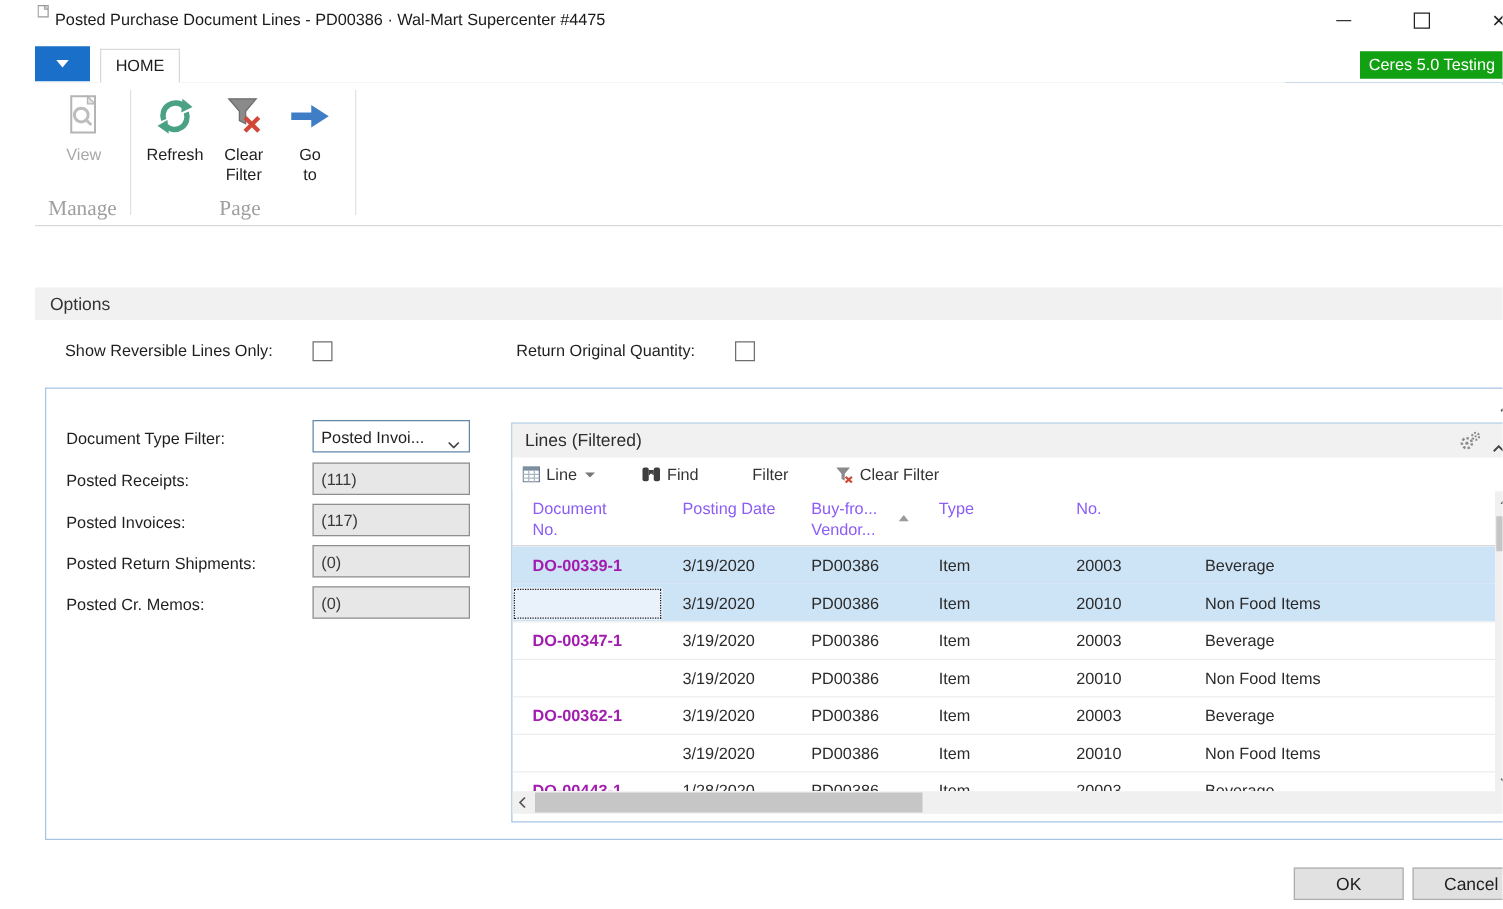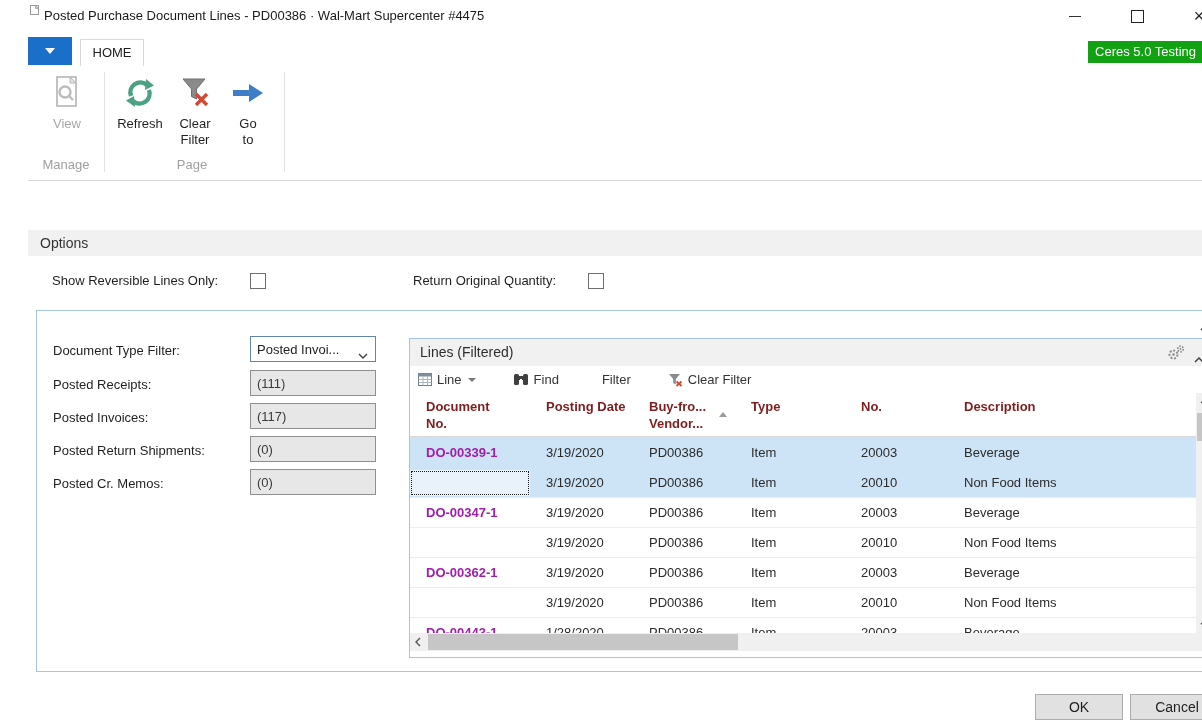--- a/index.html
+++ b/index.html
@@ -25,21 +25,21 @@
   .tab-accent { position:absolute; right:0; bottom:-2px; width:202px; height:2px; background:#3b82c4; }
   .env-badge { position:absolute; right:27px; top:9px; height:22px; line-height:22px; padding:0 7px; background:#12a112; color:#fff; font-size:13px; }
   .help-icon { position:absolute; right:3px; top:10px; width:20px; height:20px; border-radius:50%; background:#3c79c7; color:#fff; font-size:13px; font-weight:bold; display:flex; align-items:center; justify-content:center; }
 
   
   .ribbon { position:absolute; top:66px; left:0; right:0; height:114px; background:#fff; border-bottom:1px solid #d9d9d9; }
   .rb-btn { position:absolute; top:8px; display:flex; flex-direction:column; align-items:center; }
   .rb-icon { height:38px; display:flex; align-items:center; justify-content:center; }
   .rb-label { font-size:13px; color:#1f1f1f; text-align:center; line-height:16px; margin-top:4px; }
   .rb-label.disabled { color:#a8a8a8; }
-  .rb-group-label { position:absolute; top:91px; font-size:13px; color:#a0a0a0; text-align:center; }
+  .rb-group-label { position:absolute; top:91px; font-size:17px; color:#a0a0a0; text-align:center;font-family:Liberation Serif, serif; }
   .rb-sep { position:absolute; top:6px; width:1px; height:100px; background:#e2e2e2; }
 
   
   .page-title { position:absolute; top:189px; left:12px; font-size:21px; color:#1673c6; }
 
   
   .options-header { position:absolute; top:230px; left:0; right:0; height:26px; background:#f1f1f1; }
   .options-header-label { position:absolute; left:12px; line-height:26px; font-size:14px; color:#333; }
   .sec-chevron { position:absolute; right:14px; top:10px; }
   .opt-label { position:absolute; font-size:13px; color:#1f1f1f; top:273px; }
@@ -61,21 +61,21 @@
   .gears-icon { position:absolute; right:28px; top:6px; }
   .lines-chevron { position:absolute; right:9px; top:10px; }
   .lines-toolbar { height:27px; display:flex; align-items:center; padding-left:8px; background:#fff;gap:17px; }
   .tb-item { display:flex; align-items:center; margin-right:20px; font-size:13px; color:#333; }
   .tb-item .tb-ico { margin-right:5px; display:flex; }
   .tb-caret { width:0; height:0; border-left:4px solid transparent; border-right:4px solid transparent; border-top:4px solid #777; margin-left:6px; }
 
   .table-area { display:flex; height:240px; }
   .table-main { flex:1; display:flex; flex-direction:column; overflow:hidden; }
   .thead { display:flex; height:44px; box-sizing:border-box; border-bottom:1px solid #d9d9d9; background:#fff; }
-  .th { box-sizing:border-box; padding:5px 0 0 16px; font-size:13px; color:#7f1d1d; line-height:17px; position:relative; overflow:hidden; white-space:nowrap;font-weight:bold; }
+  .th { box-sizing:border-box; padding:5px 0 0 16px; font-size:13px; color:#8b5cf6; line-height:17px; position:relative; overflow:hidden; white-space:nowrap; }
   .sort-asc { position:absolute; right:8px; top:19px; width:0; height:0; border-left:4px solid transparent; border-right:4px solid transparent; border-bottom:5px solid #9a9a9a; }
   .c0{width:120px;} .c1{width:103px;} .c2{width:102px;} .c3{width:110px;} .c4{width:103px;} .c5{flex:1;}
   .rows-viewport { height:196px; overflow:hidden; }
   .trow { display:flex; align-items:center; height:30px; flex:0 0 30px; box-sizing:border-box; border-top:1px solid #ededed; background:#fff; font-size:13px; color:#2b2b2b; }
   .trow:first-child { border-top:none; }
   .trow.selected { background:#cde3f6; }
   .trow.selected + .trow.selected { border-top-color:transparent; }
   .cell { box-sizing:border-box; padding-left:16px; overflow:hidden; white-space:nowrap; }
   .cell.doc { font-weight:bold; color:#a21caf; }
   .cell.focused { outline:1px dotted #1a1a1a; outline-offset:-2px; background:#e9f1fa; height:26px; line-height:26px; }
@@ -308,23 +308,20 @@
               <div>Buy-fro...</div>
               <div>Vendor...</div>
               <span class="sort-asc"></span>
             </div>
             <div class="th c3">
               <div>Type</div>
             </div>
             <div class="th c4">
               <div>No.</div>
             </div>
-            <div class="th c5">
-              <div>Description</div>
-            </div>
           </div>
           <div class="rows-viewport">
               <div class="trow selected">
                 <div class="cell c0 doc">DO-00339-1</div>
                 <div class="cell c1">3/19/2020</div>
                 <div class="cell c2">PD00386</div>
                 <div class="cell c3">Item</div>
                 <div class="cell c4">20003</div>
                 <div class="cell c5">Beverage</div>
               </div>

